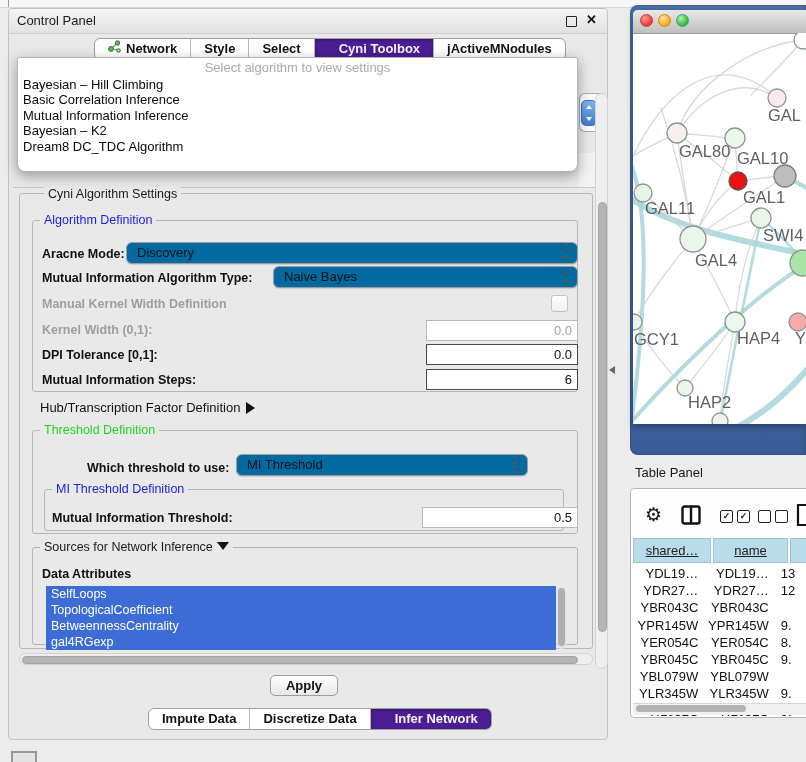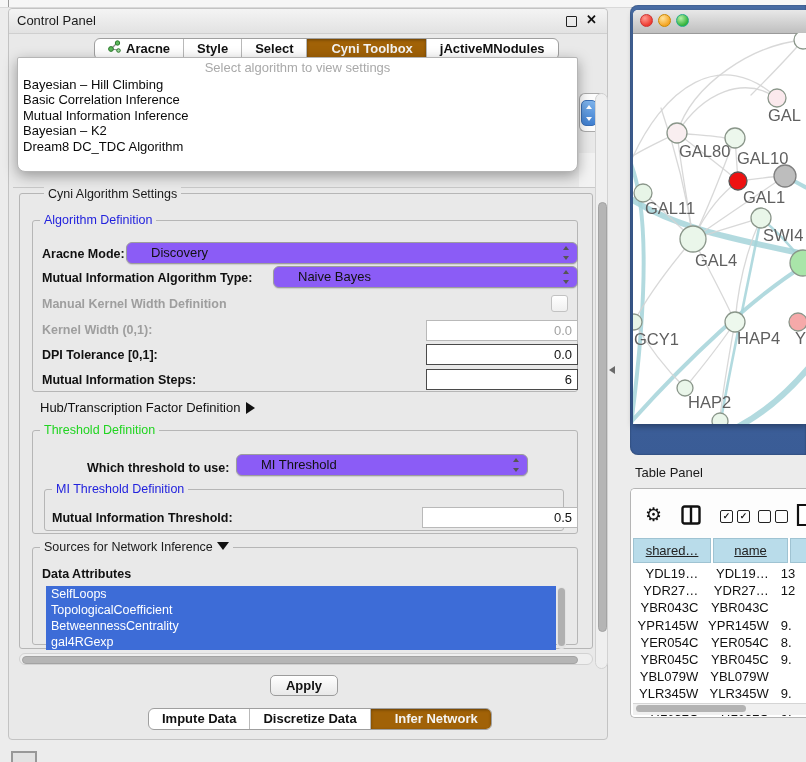--- a/index.html
+++ b/index.html
@@ -12,39 +12,39 @@
   
   .cp{left:8px;top:8px;width:600px;height:732px;background:#e9e9e9;border:1px solid #c3c3c3;border-radius:4px;box-sizing:border-box;}
   .cp-titlebar{left:0;top:0;width:598px;height:24px;background:linear-gradient(#f4f4f4,#e2e2e2);border-bottom:1px solid #cfcfcf;border-radius:4px 4px 0 0;}
   .cp-title{left:8px;top:4px;font-size:13px;color:#1a1a1a;}
   .float-icon{right:30px;top:7px;width:9px;height:9px;border:1.6px solid #222;border-radius:1px;}
   .close-icon{right:10px;top:3px;font-size:13px;font-weight:bold;color:#111;}
   
   .seg-bar{display:flex;border:1px solid #9f9f9f;border-radius:6px;overflow:hidden;background:#fff;height:22px;box-sizing:border-box;}
   .seg{padding:0 13px;line-height:20px;font-size:13px;font-weight:bold;color:#111;border-right:1px solid #b9b9b9;display:flex;align-items:center;gap:5px;white-space:nowrap;}
   .seg:last-child{border-right:none;}
-  .seg.sel{background:#a16207;color:#f4f4f4;box-shadow:inset 0 1px 3px rgba(0,0,0,.35);padding-left:24px;}
+  .seg.sel{background:#4c1d95;color:#f4f4f4;box-shadow:inset 0 1px 3px rgba(0,0,0,.35);padding-left:24px;}
   .tabbar-top{left:85px;top:29px;}
   .tabbar-bottom{left:139px;top:699px;}
   
   .frag-combo{left:570px;top:84px;width:23px;height:37px;background:#fdfdfd;border:1px solid #ababab;border-right:none;border-radius:6px 0 0 6px;}
   .frag-stepper{left:572px;top:91px;width:14px;height:24px;border-radius:5px;background:linear-gradient(#7db3ec,#3f7fd0);border:1px solid #3a6fb5;}
   .frag-stepper:before,.frag-stepper:after{content:"";position:absolute;left:3.5px;border-left:3.5px solid transparent;border-right:3.5px solid transparent;}
   .frag-stepper:before{top:4px;border-bottom:4.5px solid #fff;}
   .frag-stepper:after{bottom:4px;border-top:4.5px solid #fff;}
   .frag-box{left:570px;top:144px;width:22px;height:34px;border:1px solid #9c9c9c;border-left:none;border-top:none;border-radius:0 0 7px 0;background:#f2f2f2;}
   .cp-sep{left:4px;top:178px;width:584px;height:1px;background:#c9c9c9;}
   
   .groupbox{border:1px solid #b6b6b6;border-radius:3px;box-sizing:border-box;}
   .legend{position:absolute;font-size:12.5px;background:#e9e9e9;padding:0 4px;white-space:nowrap;color:#1a1a1a;}
   .legend.blue{color:#2222dd;}
   .legend.green{color:#21d421;}
   .lbl{position:absolute;font-size:12.5px;font-weight:bold;color:#111;white-space:nowrap;}
   .lbl.dis{color:#9e9e9e;}
-  .combo{position:absolute;height:22px;background:#8b5cf6;border:1px solid #9d9d9d;border-radius:6px;box-sizing:border-box;font-size:13px;color:#111;line-height:20px;padding-left:24px;box-shadow:0 1px 1px rgba(0,0,0,.12);}
+  .combo{position:absolute;height:22px;background:#0369a1;border:1px solid #9d9d9d;border-radius:6px;box-sizing:border-box;font-size:13px;color:#111;line-height:20px;padding-left:10px;box-shadow:0 1px 1px rgba(0,0,0,.12);}
   .stepper{position:absolute;right:6px;top:3px;width:9px;height:14px;}
   .stepper:before,.stepper:after{content:"";position:absolute;left:1px;border-left:3.5px solid transparent;border-right:3.5px solid transparent;}
   .stepper:before{top:0;border-bottom:4.5px solid #555;}
   .stepper:after{bottom:0;border-top:4.5px solid #555;}
   .field{position:absolute;height:21px;background:#fff;box-sizing:border-box;font-family:"Liberation Sans",sans-serif;font-size:13px;text-align:right;padding:0 5px;border:1px solid #b9b9b9;color:#111;}
   .field.dark{border:1.5px solid #4a4a4a;}
   .field.dis{color:#a2a2a2;}
   .checkbox{position:absolute;width:15px;height:15px;border:1px solid #c2c2c2;border-radius:3px;background:linear-gradient(#fff,#f0f0f0);}
   .hub-arrow{display:inline-block;margin-left:6px;width:0;height:0;border-top:6px solid transparent;border-bottom:6px solid transparent;border-left:9px solid #111;vertical-align:-2px;}
   .src-arrow{display:inline-block;margin-left:4px;width:0;height:0;border-left:6px solid transparent;border-right:6px solid transparent;border-top:8px solid #111;vertical-align:1px;}
@@ -110,21 +110,21 @@
 
   <div class="abs seg-bar tabbar-top" id="top-tabs">
       <div class="seg">
         <span><svg width="13" height="13" viewBox="0 0 13 13">
             <line x1="3" y1="9" x2="9" y2="3" stroke="#8a8a8a" stroke-width="1.2"></line>
             <line x1="3" y1="9" x2="10" y2="10" stroke="#8a8a8a" stroke-width="1.2"></line>
             <circle cx="3" cy="9" r="2.4" fill="#5cb85c" stroke="#2d7a2d"></circle>
             <circle cx="9.5" cy="3" r="2.2" fill="#5cb85c" stroke="#2d7a2d"></circle>
             <circle cx="10.5" cy="10.5" r="1.8" fill="#9fd89f" stroke="#2d7a2d"></circle>
           </svg></span>
-        <span>Aracne</span>
+        <span>Network</span>
       </div>
       <div class="seg">
         <span>Style</span>
       </div>
       <div class="seg">
         <span>Select</span>
       </div>
       <div class="seg sel">
         <span>Cyni Toolbox</span>
       </div>

